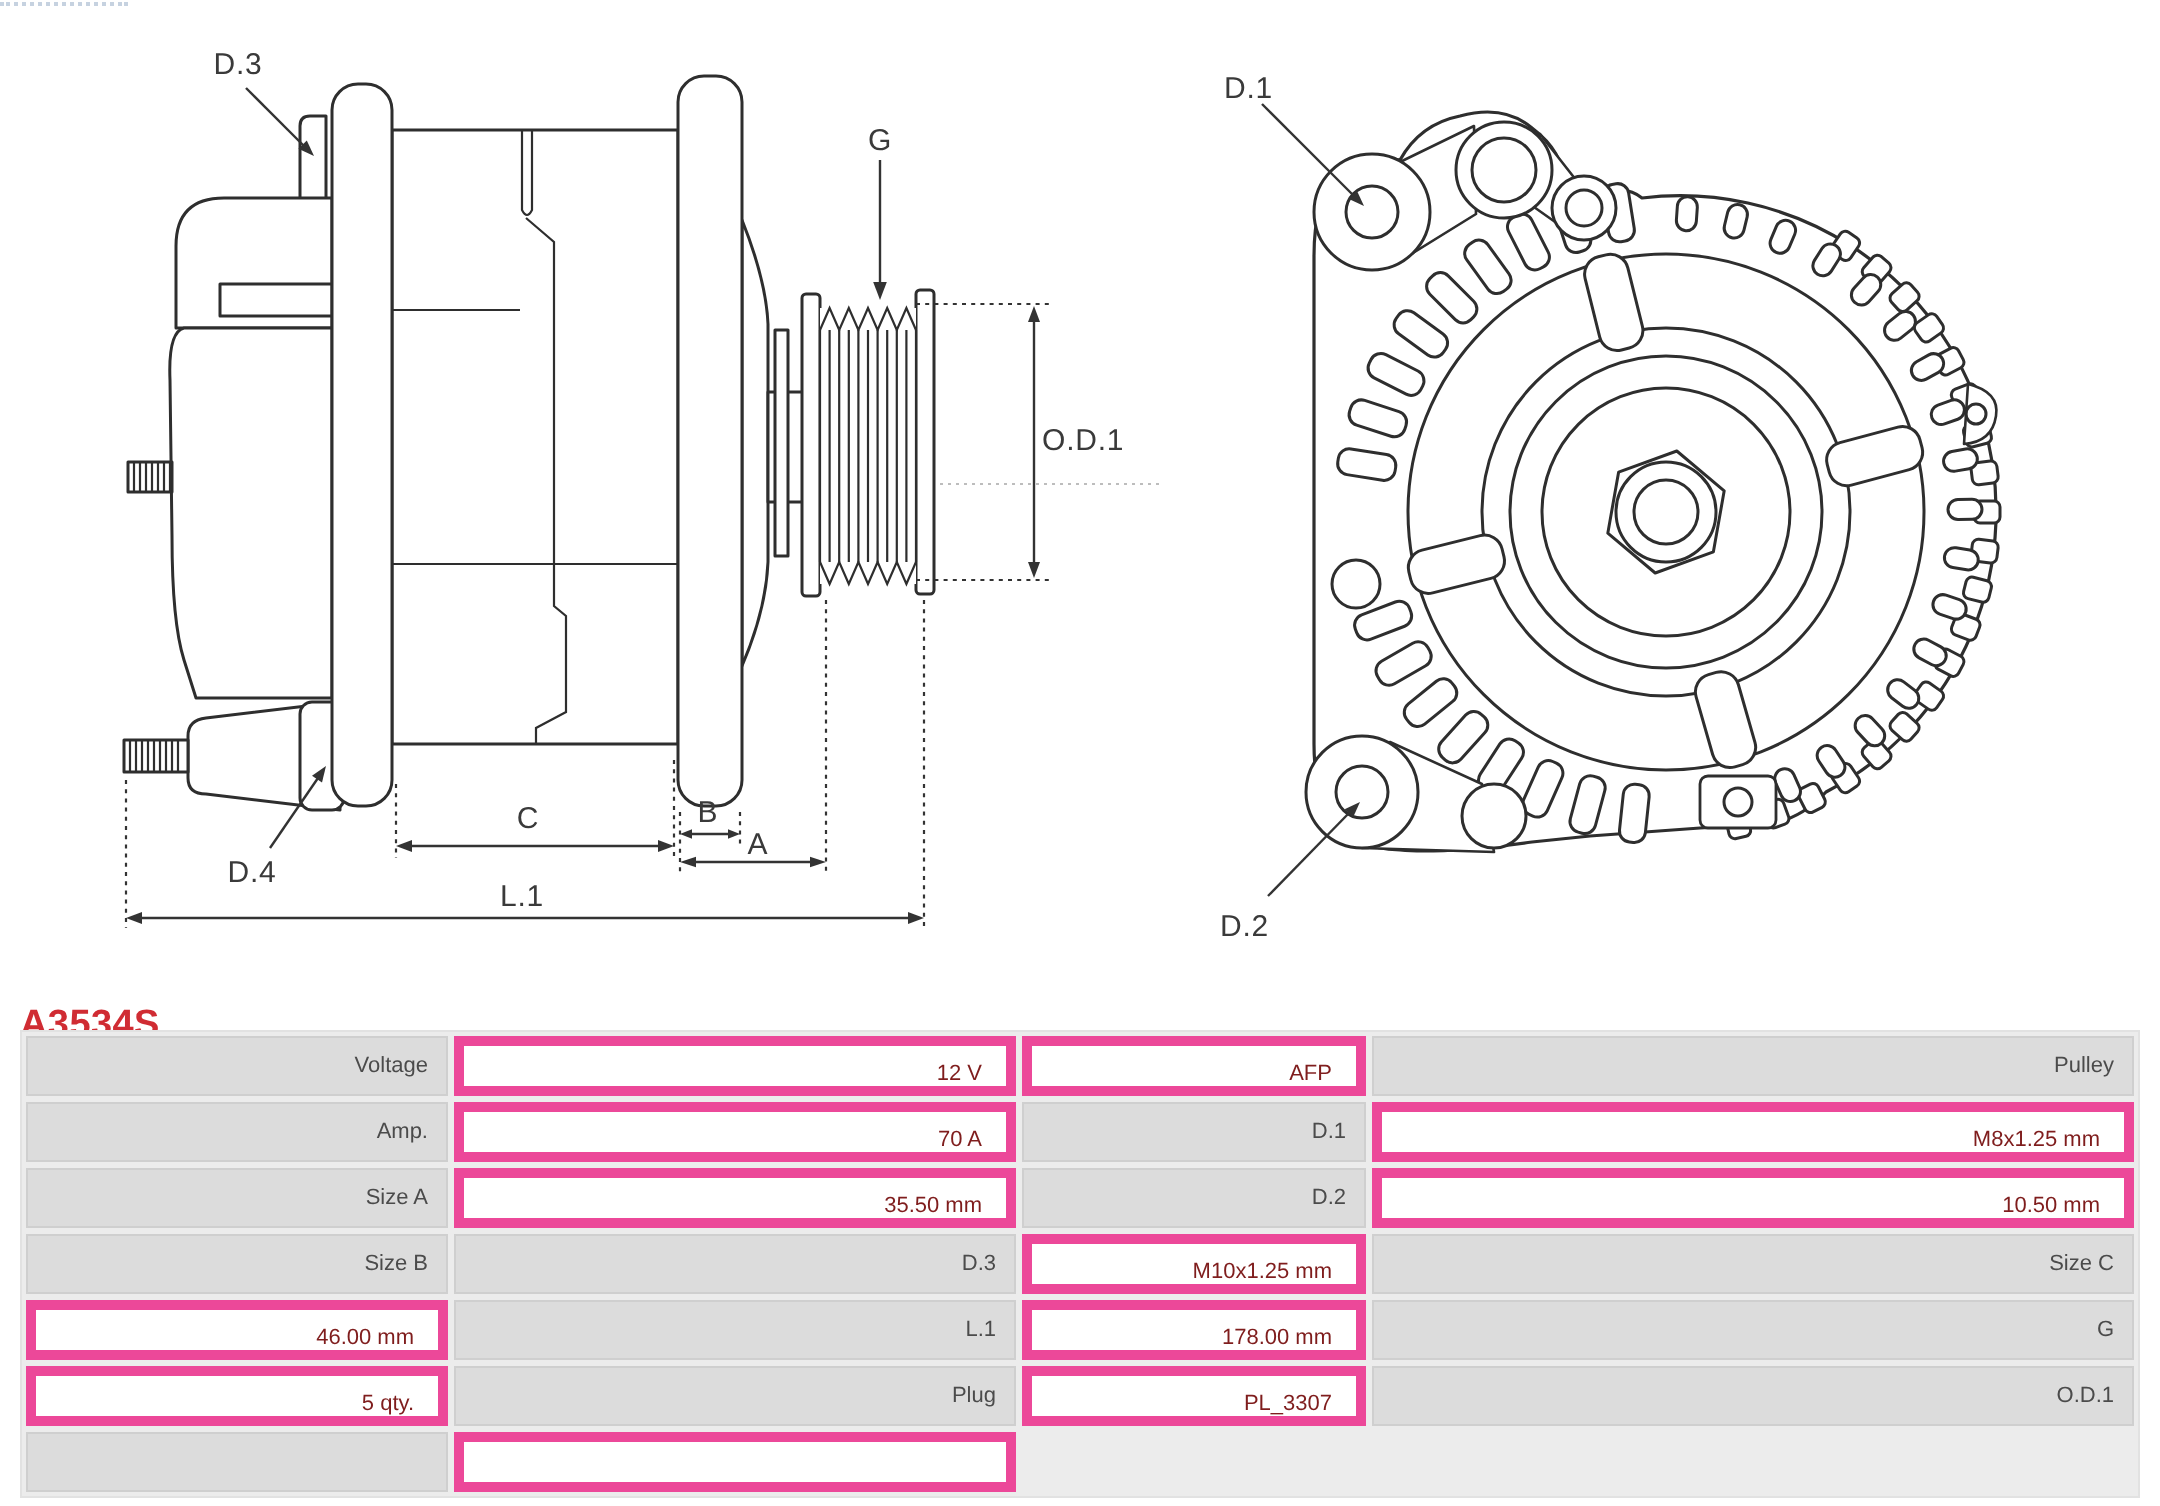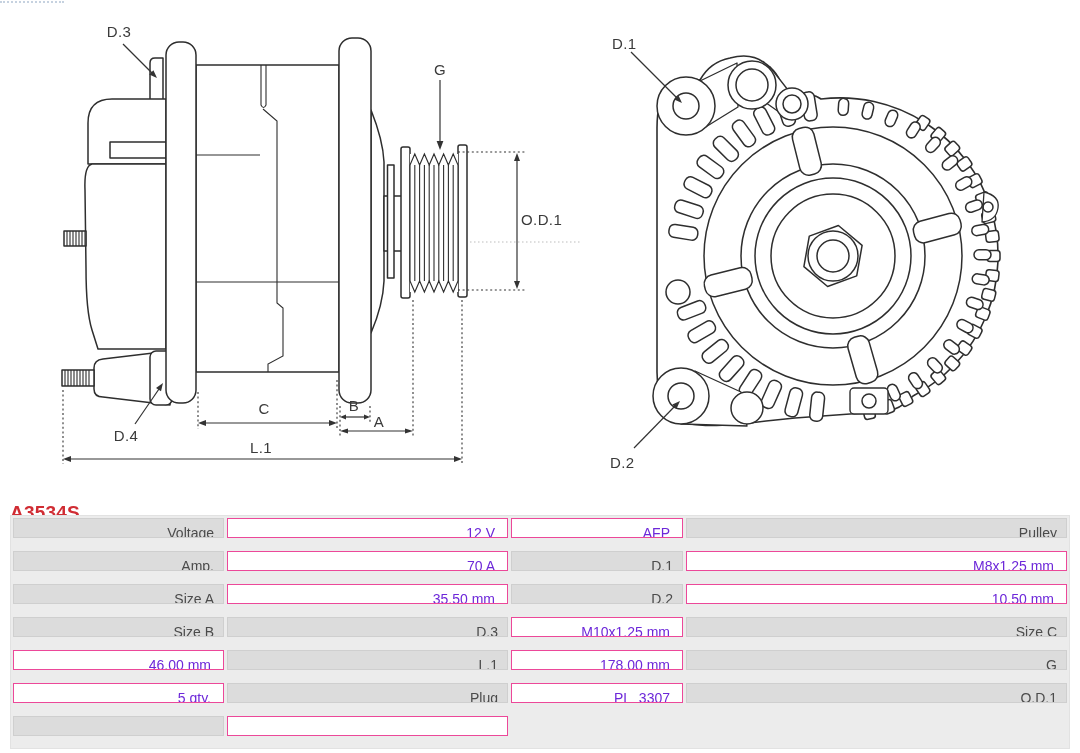--- a/index.html
+++ b/index.html
@@ -16,29 +16,29 @@
     position:absolute;left:10px;top:486px;font-size:19px;font-weight:700;
     color:#d02c33;letter-spacing:.2px;margin-top:16px;
   }
   #spec-table{
     position:absolute;left:10px;top:515px;width:1054px;
     background:#ececec;border:1px solid #e2e2e2;padding:2px;
     display:grid;grid-template-columns:211px 281px 172px auto;
     grid-auto-rows:30px;gap:3px;
   }
   .c{
-    box-sizing:border-box;height:20px;line-height:28px;font-size:14px;
+    box-sizing:border-box;height:30px;line-height:28px;font-size:11px;
     white-space:nowrap;overflow:hidden;
   }
   .lbl{
     background:#dcdcdc;border:1px solid #cfcfcf;color:#4b4b4b;
     text-align:right;padding-right:9px;
   }
   .val{
-    background:#ffffff;border:1px solid #ec4899;color:#6d28d9;
+    background:#ffffff;border:5px solid #ec4899;color:#7f1d1d;
     text-align:right;padding-right:12px;
   }
   .dline{stroke:#2e2e2e;stroke-width:1.5;fill:none;stroke-linejoin:round;}
   .dfill{stroke:#2e2e2e;stroke-width:1.5;fill:#ffffff;stroke-linejoin:round;}
   .thin{stroke:#2e2e2e;stroke-width:1.1;fill:none;}
   .dim{stroke:#333333;stroke-width:1.2;fill:none;}
   .dot{stroke:#333333;stroke-width:1.1;fill:none;stroke-dasharray:2 2.6;}
   .cdot{stroke:#bdbdbd;stroke-width:1.1;fill:none;stroke-dasharray:1.5 2.5;}
   .ah{fill:#333333;stroke:none;}
   .lab{font-size:15px;fill:#3a3a3a;letter-spacing:.4px;}

